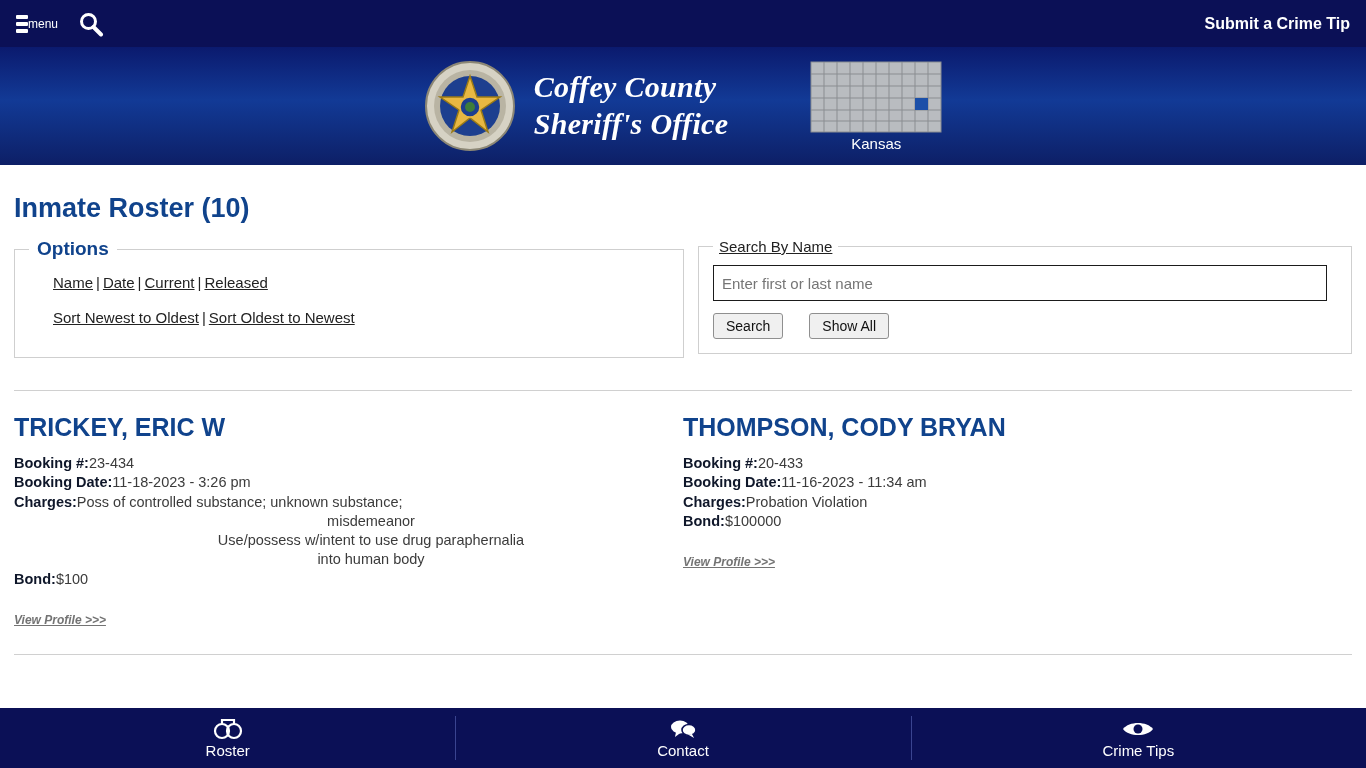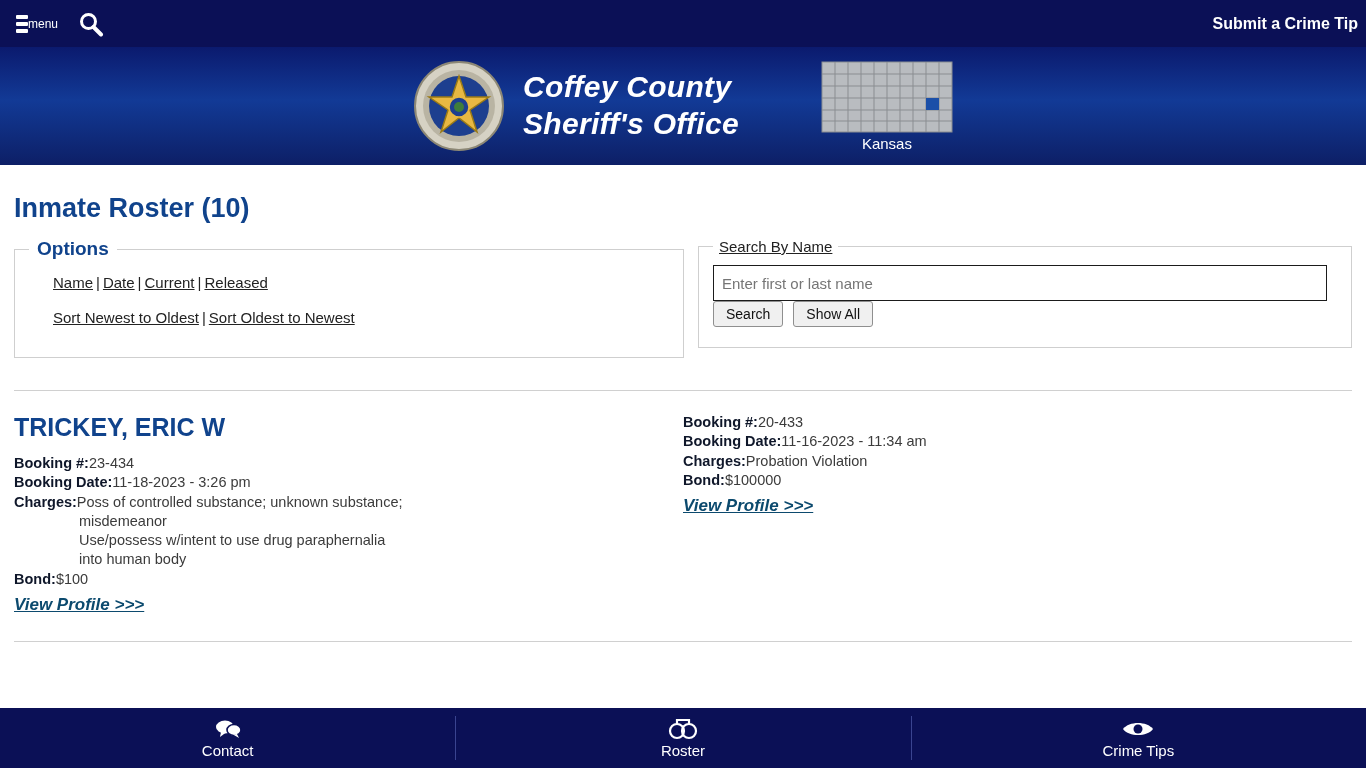--- a/index.html
+++ b/index.html
@@ -48,21 +48,21 @@
     width: 34px;
     height: 34px;
     margin-left: 8px;
     cursor: pointer;
     display: flex;
     align-items: center;
     justify-content: center;
   }
   .tip-link {
     position: absolute;
-    right: 8px;
+    right: 16px;
     top: 50%;
     transform: translateY(-50%);
     color: #ffffff;
     font-size: 16px;
     font-weight: bold;
     text-decoration: none;
     cursor: pointer;
   }
 
   
@@ -76,20 +76,21 @@
     position: relative;
   }
   .badge-wrap { width: 92px; height: 92px; position: relative; }
   .site-title {
     color: #ffffff;
     font-size: 30px;
     font-weight: bold;
     font-style: italic;
     line-height: 1.22;
     letter-spacing: 0.3px;
+    font-family: Liberation Serif, serif;
   }
   .state-wrap {
     margin-left: 16px;
     display: flex;
     flex-direction: column;
     align-items: center;
     padding-left: 48px;
   }
   .state-label {
     color: #ffffff;
@@ -142,21 +143,21 @@
     display: block;
     width: 614px;
     height: 36px;
     border: 1px solid #1b1b1b;
     font-size: 15px;
     padding: 4px 8px;
     color: #555;
     margin: 8px 0 0 0;
     background: #fff;
   }
-  .btn-row { display: flex; gap: 10px; }
+  .btn-row { margin-top: 12px; display: flex; gap: 26px; }
   .btn {
     background: #f0f0f0;
     border: 1px solid #8f8f8f;
     border-radius: 3px;
     font-size: 14px;
     padding: 4px 12px;
     color: #111;
     cursor: pointer;
     font-family: "Liberation Sans", sans-serif;
   }
@@ -173,29 +174,29 @@
     gap: 0;
   }
   .inmate { width: 50%; padding-right: 20px; }
   .inmate h2 {
     color: #10438c;
     font-size: 25px;
     margin: 0 0 12px 0;
   }
   .fld { font-size: 14.5px; color: #3b3b3b; line-height: 1.33; }
   .fld b { color: #0f172a; }
-  .charge-line { display: block; }
+  .charge-line { display: block; text-align: center; }
   .charge-line.indented { margin-left: 65px; }
   .profile {
     display: inline-block;
-    margin-top: 6px;
-    font-size: 17px;
+    margin-top: 24px;
+    font-size: 12px;
     font-weight: bold;
     font-style: italic;
-    color: #0c4a6e;
+    color: #737373;
     text-decoration: underline;
     cursor: pointer;
   }
 
   hr.div-bottom {
     border: none;
     border-top: 1px solid #d0d0d0;
     margin: 26px 0 0 0;
   }
 
@@ -334,57 +335,58 @@
         <span class="charge-line indented">Use/possess w/intent to use drug paraphernalia</span>
         <span class="charge-line indented">into human body</span>
       </div>
       <div class="fld">
         <b>Bond:</b><span>$100</span>
       </div>
       <a class="profile">View Profile &gt;&gt;&gt;</a>
     </div>
 
     <div class="inmate">
+      <h2>THOMPSON, CODY BRYAN</h2>
       <div class="fld">
         <b>Booking #:</b><span>20-433</span>
       </div>
       <div class="fld">
         <b>Booking Date:</b><span>11-16-2023 - 11:34 am</span>
       </div>
       <div class="fld">
         <b>Charges:</b><span>Probation Violation</span>
       </div>
       <div class="fld">
         <b>Bond:</b><span>$100000</span>
       </div>
       <a class="profile">View Profile &gt;&gt;&gt;</a>
     </div>
   </div>
 
   <hr class="div-bottom">
 </div>
 
 <div class="footer">
+  <div class="foot-item">
+    <svg width="30" height="22" viewBox="0 0 30 22" aria-hidden="true">
+      <circle cx="9" cy="13" r="7" fill="none" stroke="#ffffff" stroke-width="2.2"></circle>
+      <circle cx="21" cy="13" r="7" fill="none" stroke="#ffffff" stroke-width="2.2"></circle>
+      <path d="M9 6 L9 2 L21 2 L21 6" fill="none" stroke="#ffffff" stroke-width="2.2"></path>
+    </svg>
+    <div class="foot-label">Roster</div>
+  </div>
   <div class="foot-item">
     <svg width="30" height="22" viewBox="0 0 30 22" aria-hidden="true">
       <ellipse cx="12" cy="9" rx="9" ry="6.5" fill="#ffffff"></ellipse>
       <polygon points="8,14 7,19 13,14.5" fill="#ffffff"></polygon>
       <ellipse cx="21" cy="12" rx="7" ry="5.5" fill="#ffffff" stroke="#0b1056" stroke-width="1.6"></ellipse>
       <polygon points="24,16 26,20 20,16.5" fill="#ffffff"></polygon>
     </svg>
     <div class="foot-label">Contact</div>
   </div>
   <div class="foot-item">
-    <svg width="30" height="22" viewBox="0 0 30 22" aria-hidden="true">
-      <circle cx="9" cy="13" r="7" fill="none" stroke="#ffffff" stroke-width="2.2"></circle>
-      <circle cx="21" cy="13" r="7" fill="none" stroke="#ffffff" stroke-width="2.2"></circle>
-      <path d="M9 6 L9 2 L21 2 L21 6" fill="none" stroke="#ffffff" stroke-width="2.2"></path>
-    </svg>
-    <div class="foot-label">Roster</div>
-  </div>
-  <div class="foot-item">
     <svg width="34" height="22" viewBox="0 0 34 22" aria-hidden="true">
       <path d="M2 11 C8 3, 26 3, 32 11 C26 19, 8 19, 2 11 Z" fill="#ffffff"></path>
       <circle cx="17" cy="11" r="4.5" fill="#0b1056"></circle>
     </svg>
     <div class="foot-label">Crime Tips</div>
   </div>
 </div>
 
 </body></html>

